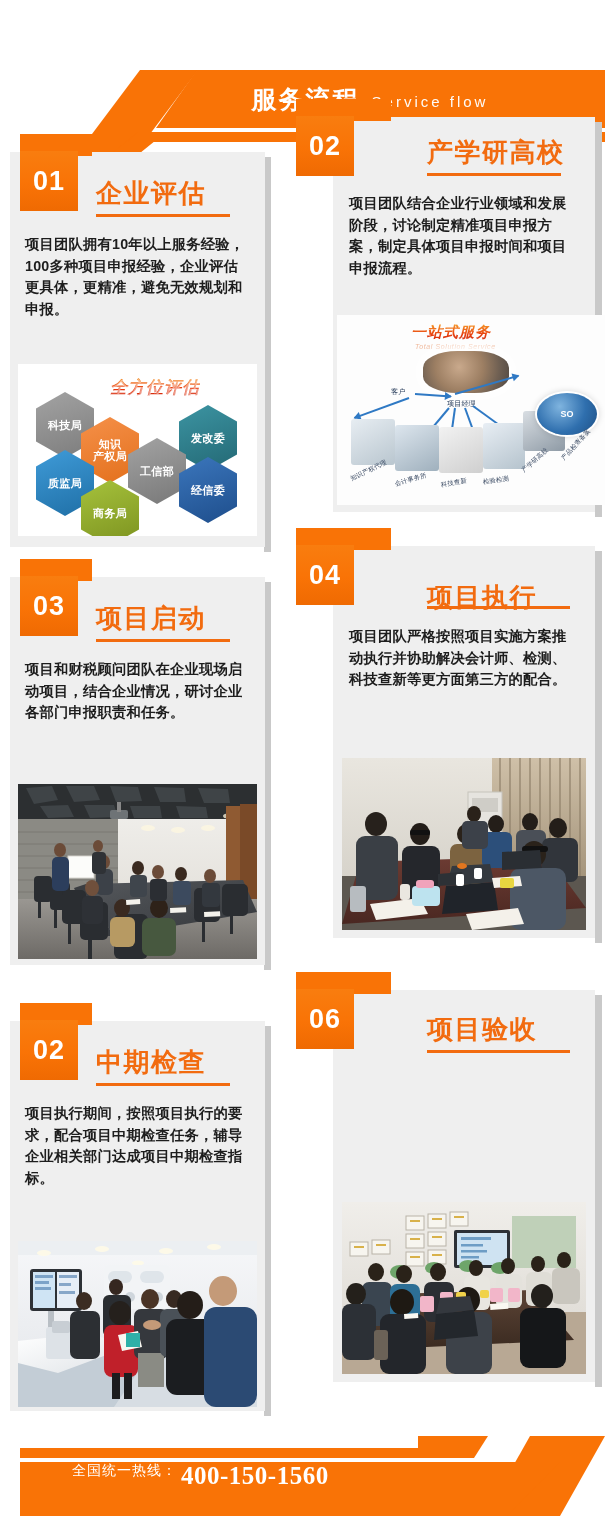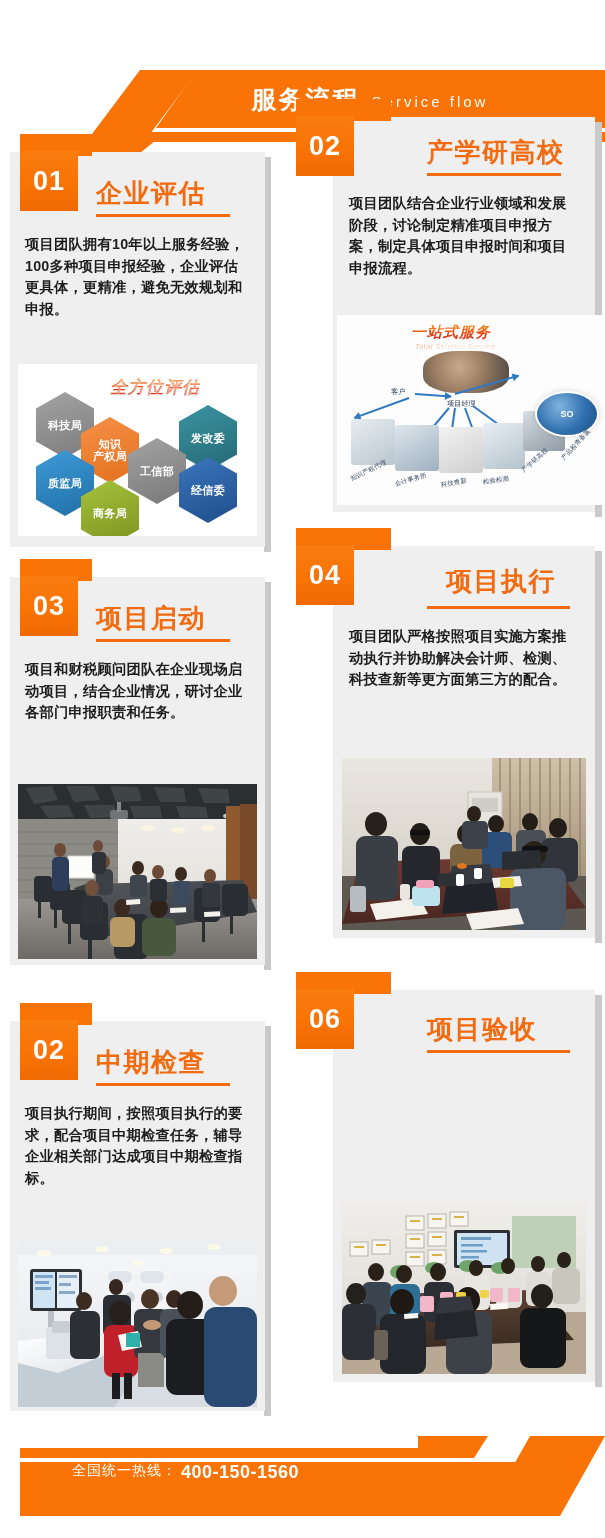--- a/index.html
+++ b/index.html
@@ -139,21 +139,21 @@
   }
   .ftr-stripe2{
     position:absolute;left:418px;top:16px;width:70px;height:22px;background:#F97306;
     clip-path:polygon(0 0, 70px 0, 56px 22px, 0 22px);
   }
   .ftr-text{
     position:absolute;left:20px;top:42px;width:480px;height:54px;
     display:flex;align-items:flex-start;color:#fff;padding-left:52px;box-sizing:border-box;
   }
   .ftr-lab{font-size:14px;letter-spacing:1px;}
-  .ftr-num{font-size:18px;font-weight:bold;letter-spacing:.5px;margin-left:4px;}
+  .ftr-num{font-size:25px;font-weight:bold;letter-spacing:.5px;margin-left:4px;font-family:Liberation Serif, serif;}
 </style>
 </head>
 <body>
 
 <div class="page">
 
   <div class="header">
     <div class="hdr-wedge"></div>
     <div class="hdr-main"></div>
     <div class="hdr-stripe2"></div>
@@ -346,21 +346,21 @@
         </g>
       </svg>
     </div>
 
     <div class="badge-tab" style="left:10px;top:-18px;width:72px;"></div>
     <div class="badge" style="left:10px;top:-1px;">03</div>
   </div>
 
   <div class="card-shadow" style="left:595px;top:551px;width:7px;height:392px;"></div>
   <div class="card" style="left:333px;top:546px;width:262px;height:392px;">
-    <div class="card-title" style="left:94px;top:18px;margin-left:19px;">项目执行</div>
+    <div class="card-title" style="left:94px;top:34px;">项目执行</div>
     <div class="title-rule" style="left:94px;top:60px;width:143px;"></div>
     <div class="card-body" style="left:16px;top:80px;width:228px;">项目团队严格按照项目实施方案推动执行并协助解决会计师、检测、科技查新等更方面第三方的配合。</div>
 
     <div class="photo" style="left:9px;top:212px;width:244px;height:172px;">
       <svg viewBox="0 0 244 172" preserveAspectRatio="none">
         <defs>
           <linearGradient id="p4w" x1="0" y1="0" x2="0" y2="1">
             <stop offset="0" stop-color="#e9e6df"></stop>
               <stop offset="1" stop-color="#cfcbc2"></stop>
           </linearGradient>

